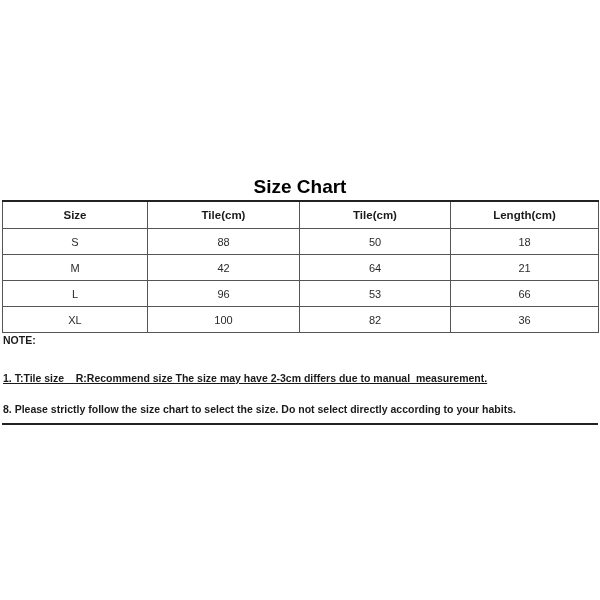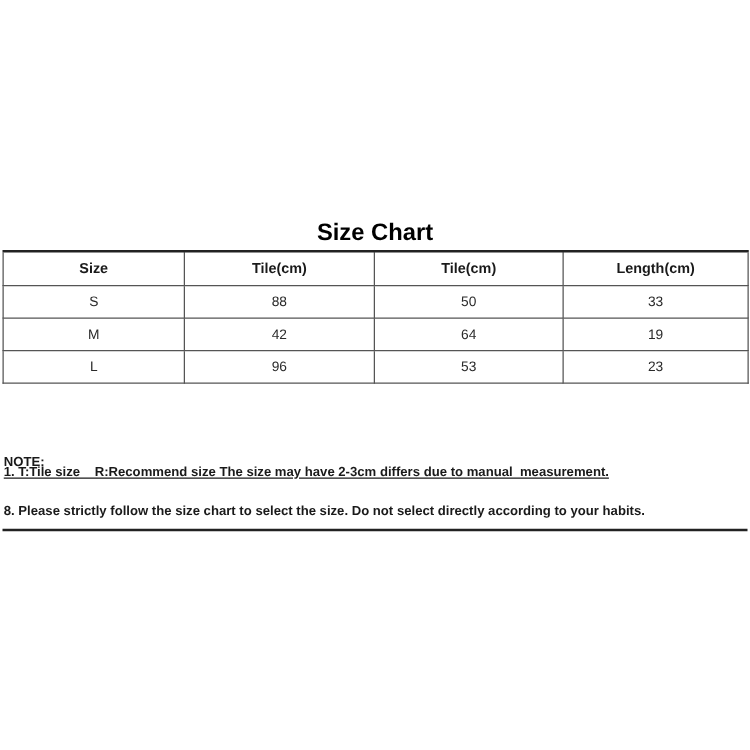--- a/index.html
+++ b/index.html
@@ -21,21 +21,21 @@
   table.sizes col.c3 { width: 151px; }
   table.sizes col.c4 { width: 148px; }
   table.sizes th, table.sizes td {
     border: 1.5px solid #555; height: 25px; padding: 0; text-align: center; vertical-align: middle;
     font-size: 11px; color: #2a2a2a;
   }
   table.sizes th { font-weight: bold; font-size: 11.5px; color: #1a1a1a; height: 26px; }
   .note {
     position: absolute; left: 3px; font-weight: bold; font-size: 10.5px; color: #1a1a1a; white-space: pre;
   }
-  .note-head { top: 364px; }
+  .note-head { top: 334px; }
   .note-1 { top: 372px; text-decoration: underline; }
   .note-2 { top: 403px; }
   .bottom-rule {
     position: absolute; left: 2px; width: 596px; top: 423px; height: 2px; background: #222;
   }
 </style>
 </head>
 <body>
 
 <div class="title">Size Chart</div>
@@ -53,33 +53,39 @@
       <th>Tile(cm)</th>
       <th>Tile(cm)</th>
       <th>Length(cm)</th>
     </tr>
   </thead>
   <tbody>
     <tr>
       <td>S</td>
       <td>88</td>
       <td>50</td>
-      <td>33</td>
+      <td>18</td>
     </tr>
     <tr>
       <td>M</td>
       <td>42</td>
       <td>64</td>
-      <td>19</td>
+      <td>21</td>
     </tr>
     <tr>
       <td>L</td>
       <td>96</td>
       <td>53</td>
-      <td>23</td>
+      <td>66</td>
+    </tr>
+    <tr>
+      <td>XL</td>
+      <td>100</td>
+      <td>82</td>
+      <td>36</td>
     </tr>
   </tbody>
 </table>
 
 <div class="note note-head">NOTE:</div>
 <div class="note note-1">1. T:Tile size    R:Recommend size The size may have 2-3cm differs due to manual  measurement.</div>
 <div class="note note-2">8. Please strictly follow the size chart to select the size. Do not select directly according to your habits.</div>
 <div class="bottom-rule"></div>
 
 </body></html>

